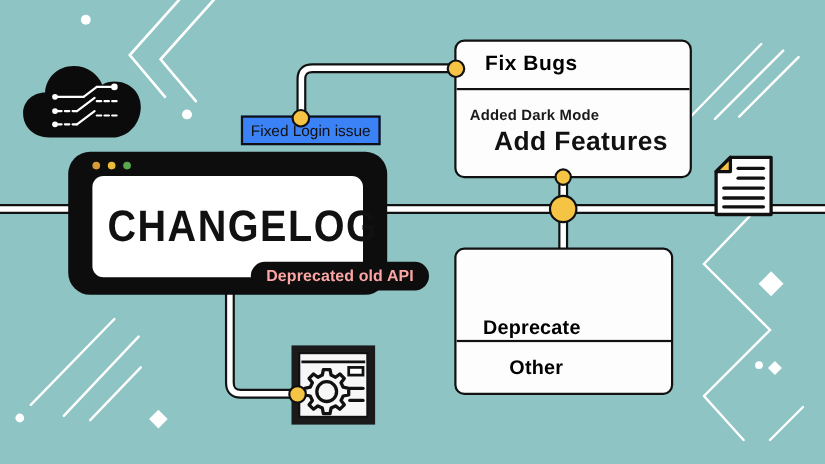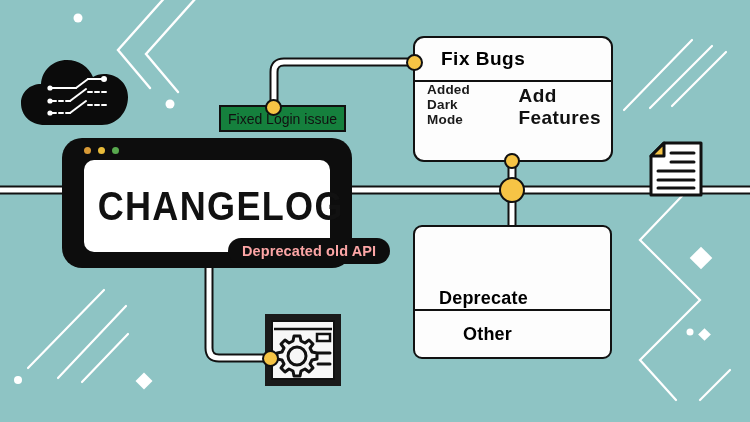--- a/index.html
+++ b/index.html
@@ -92,63 +92,63 @@
     letter-spacing: 0.1px;
     white-space: nowrap;
     z-index: 30;
   }
   #fixed-login-label {
     position: absolute;
     left: 219px;
     top: 105px;
     height: 23px;
     padding: 0 7px;
-    background: #15803d;
+    background: #3b82f6;
     border: 2px solid #111111;
     color: #111111;
     display: flex;
     align-items: center;
     font-size: 14px;
     white-space: nowrap;
     z-index: 22;
   }
 
   
   .card {
     position: absolute;
     background: #fdfdfd;
     border: 2.5px solid #111111;
     border-radius: 9px;
     box-sizing: border-box;
     overflow: hidden;
     z-index: 18;
   }
-  #card-features { left: 413px; top: 36px; width: 200px; height: 126px; border-radius: 11px; }
+  #card-features { left: 413px; top: 36px; width: 216px; height: 126px; }
   #card-deprecate { left: 413px; top: 225px; width: 199px; height: 134px; }
 
   .card-row {
     box-sizing: border-box;
     display: flex;
     align-items: center;
     padding: 0 14px;
   }
   .card-row.divider { border-bottom: 2.5px solid #111111; }
 
   #row-fix-bugs { height: 44px; justify-content: flex-start; padding-left: 26px; }
   #row-fix-bugs .row-label { font-size: 19px; font-weight: bold; letter-spacing: 0.5px; }
 
   #row-features {
     height: 79px;
-    flex-direction: row;
+    flex-direction: column;
     align-items: stretch;
     justify-content: center;
     padding: 0 10px 4px 10px;
   }
   #added-dark-mode { font-size: 13.5px; font-weight: bold; color: #1a1a1a; text-align: left; padding-left: 2px; letter-spacing: 0.2px; }
-  #add-features { font-size: 19px; font-weight: bold; color: #111111; text-align: left; padding-left: 24px; margin-top: 3px; letter-spacing: 0.4px; }
+  #add-features { font-size: 24px; font-weight: bold; color: #111111; text-align: left; padding-left: 24px; margin-top: 3px; letter-spacing: 0.4px; }
 
   #row-deprecate { height: 84px; align-items: flex-end; padding-top: 12px; padding-left: 24px; }
   #row-deprecate .row-label { font-size: 18px; font-weight: bold; letter-spacing: 0.2px; }
   #row-other { height: 46px; padding-left: 24px; margin-left: 24px; }
   #row-other .row-label { font-size: 18px; font-weight: bold; letter-spacing: 0.2px; }
 
   
   #cloud-icon { position: absolute; left: 18px; top: 55px; width: 118px; height: 75px; z-index: 15; }
   #settings-icon { position: absolute; left: 263px; top: 312px; width: 80px; height: 76px; z-index: 25; }
   #document-icon { position: absolute; left: 648px; top: 140px; width: 56px; height: 58px; z-index: 15; }

